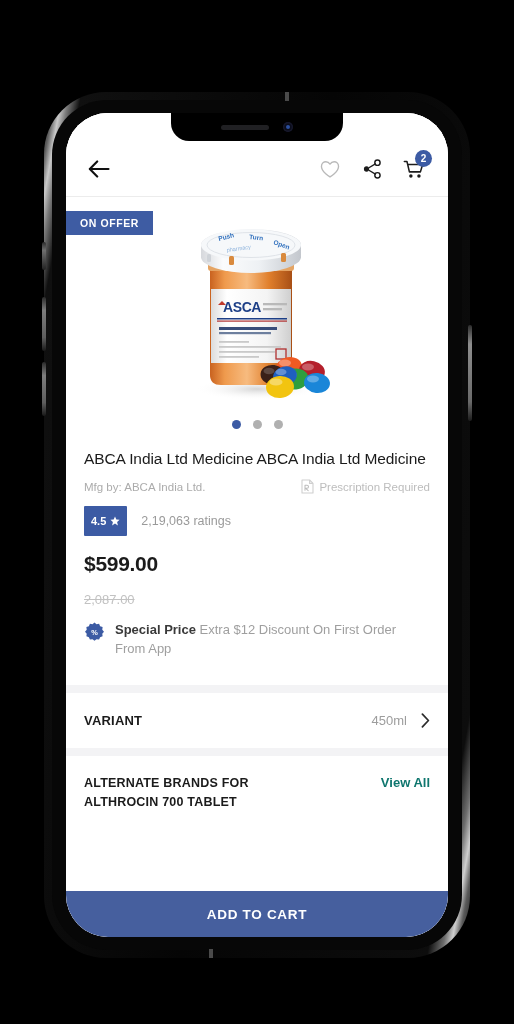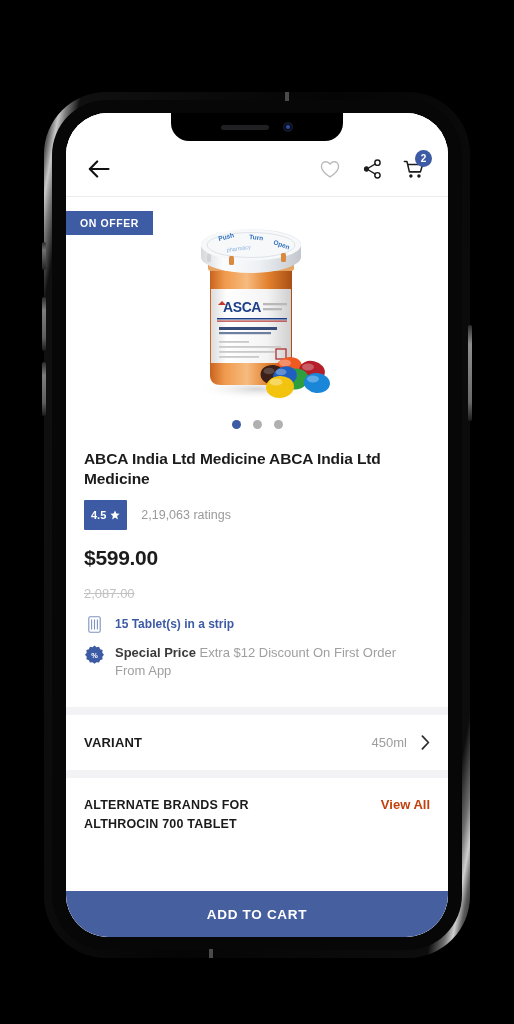--- a/index.html
+++ b/index.html
@@ -262,21 +262,21 @@
     cursor: pointer;
   }
   .dot.active { background: #3c5ba4; }
 
   
   #info-block {
     padding: 4px 18px 16px 18px;
   }
   #product-title {
     font-size: 15.5px;
-    font-weight: bold;
+    font-weight: normal;
     color: #1b1b1b;
     line-height: 1.32;
     letter-spacing: -0.1px;
     margin: 0 0 10px 0;
   }
   #meta-row {
     display: flex;
     align-items: center;
     justify-content: space-between;
     margin-bottom: 12px;
@@ -404,21 +404,21 @@
     font-size: 12.5px;
     font-weight: bold;
     color: #1b1b1b;
     line-height: 1.5;
     letter-spacing: 0.2px;
     max-width: 200px;
   }
   #alt-view-all {
     font-size: 13px;
     font-weight: bold;
-    color: #c2410c;
+    color: #0f766e;
     cursor: pointer;
     white-space: nowrap;
     padding-top: 1px;
   }
 
   
   #add-to-cart-button {
     flex: 0 0 auto;
     height: 46px;
     background: #465f9e;
@@ -582,47 +582,47 @@
             <div class="dot active"></div>
             <div class="dot"></div>
             <div class="dot"></div>
           </div>
         </div>
 
         <div id="info-block">
 
           <div id="product-title">ABCA India Ltd Medicine ABCA India Ltd Medicine</div>
 
+          <div id="meta-row">
+            <div id="mfg-by">Mfg by: ABCA India Ltd.</div>
+            <div id="prescription-chip">
+              <svg width="13" height="15" viewBox="0 0 13 15">
+                <path d="M1 1 H8.6 L12 4.4 V14 H1 Z" fill="none" stroke="#cfcfcf" stroke-width="1.1" stroke-linejoin="round"></path>
+                <path d="M8.6 1 V4.4 H12" fill="none" stroke="#cfcfcf" stroke-width="1.1" stroke-linejoin="round"></path>
+                <path d="M4 11.2 V6.2 H6 A1.5 1.5 0 0 1 6 9.2 H4.4 L7.2 11.6" fill="none" stroke="#bdbdbd" stroke-width="1.05" stroke-linecap="round" stroke-linejoin="round"></path>
+              </svg>
+              <span>Prescription Required</span>
+            </div>
+          </div>
 
           <div id="rating-row">
             <div id="rating-badge">
               <span>4.5</span>
               <svg width="10" height="10" viewBox="0 0 10 10">
                 <path d="M5 0.4 L6.35 3.5 L9.6 3.8 L7.1 6.0 L7.9 9.4 L5 7.6 L2.1 9.4 L2.9 6.0 L0.4 3.8 L3.65 3.5 Z" fill="#ffffff"></path>
               </svg>
             </div>
             <div id="ratings-count">2,19,063 ratings</div>
           </div>
 
           <div id="price-row">
             <div id="price-current">$599.00</div>
             <div id="price-original">2,087.00</div>
           </div>
 
-          <div class="feature-row">
-            <div class="feature-icon">
-              <svg width="13" height="17" viewBox="0 0 13 17">
-                <rect x="0.8" y="0.8" width="11.4" height="15.4" rx="1.4" fill="none" stroke="#7f92bf" stroke-width="1.1"></rect>
-                <line x1="3.6" y1="3.4" x2="3.6" y2="13.6" stroke="#7f92bf" stroke-width="1.1"></line>
-                <line x1="6.5" y1="3.4" x2="6.5" y2="13.6" stroke="#7f92bf" stroke-width="1.1"></line>
-                <line x1="9.4" y1="3.4" x2="9.4" y2="13.6" stroke="#7f92bf" stroke-width="1.1"></line>
-              </svg>
-            </div>
-            <div id="strip-text">15 Tablet(s) in a strip</div>
-          </div>
 
           <div class="feature-row">
             <div class="feature-icon">
               <svg width="19" height="19" viewBox="0 0 22 22">
                 <path d="M11 0.6 L13.3 2.5 L16.3 2.0 L17.5 4.8 L20.4 5.9 L20.0 8.9 L22 11.2 L20.0 13.5 L20.4 16.5 L17.5 17.6 L16.3 20.4 L13.3 19.9 L11 21.8 L8.7 19.9 L5.7 20.4 L4.5 17.6 L1.6 16.5 L2.0 13.5 L0 11.2 L2.0 8.9 L1.6 5.9 L4.5 4.8 L5.7 2.0 L8.7 2.5 Z" fill="#3c5ba4"></path>
                 <text x="11" y="14.6" font-family="Liberation Sans, sans-serif" font-size="8.6" font-weight="bold" fill="#ffffff" text-anchor="middle">%</text>
               </svg>
             </div>
             <div id="special-price-text">
               <span id="special-price-label">Special Price</span><span> Extra $12 Discount On First Order From App</span>

